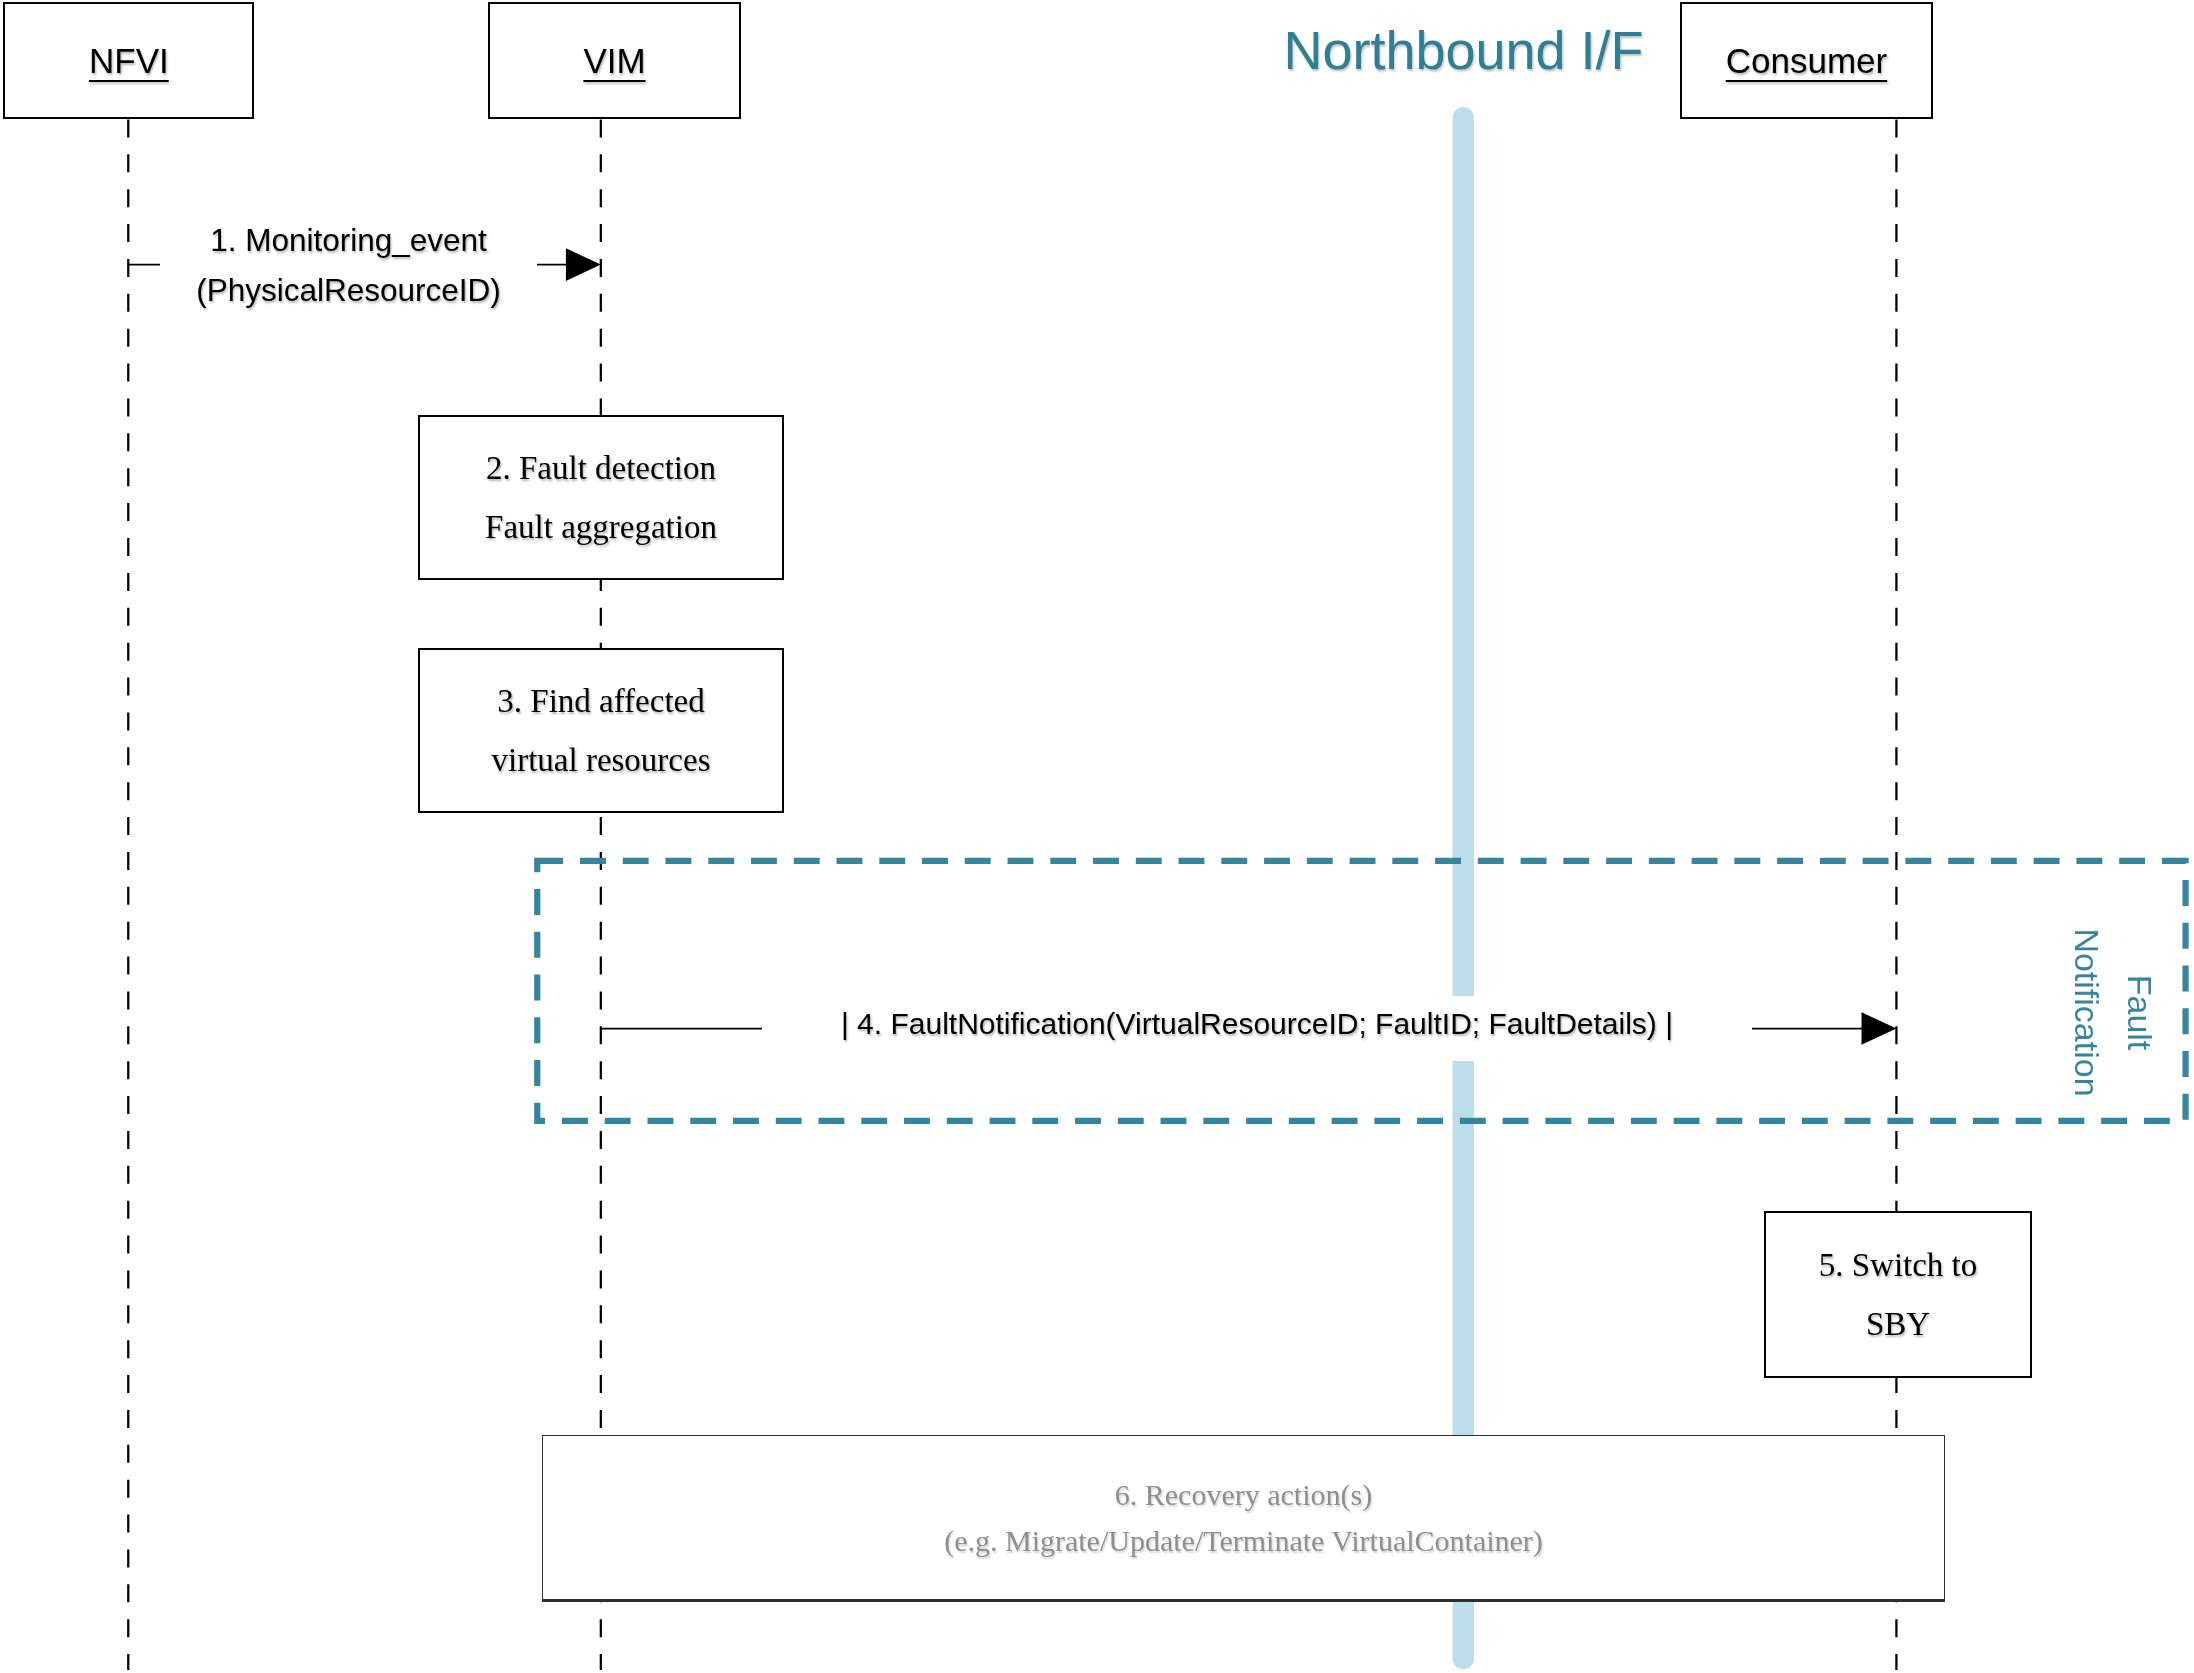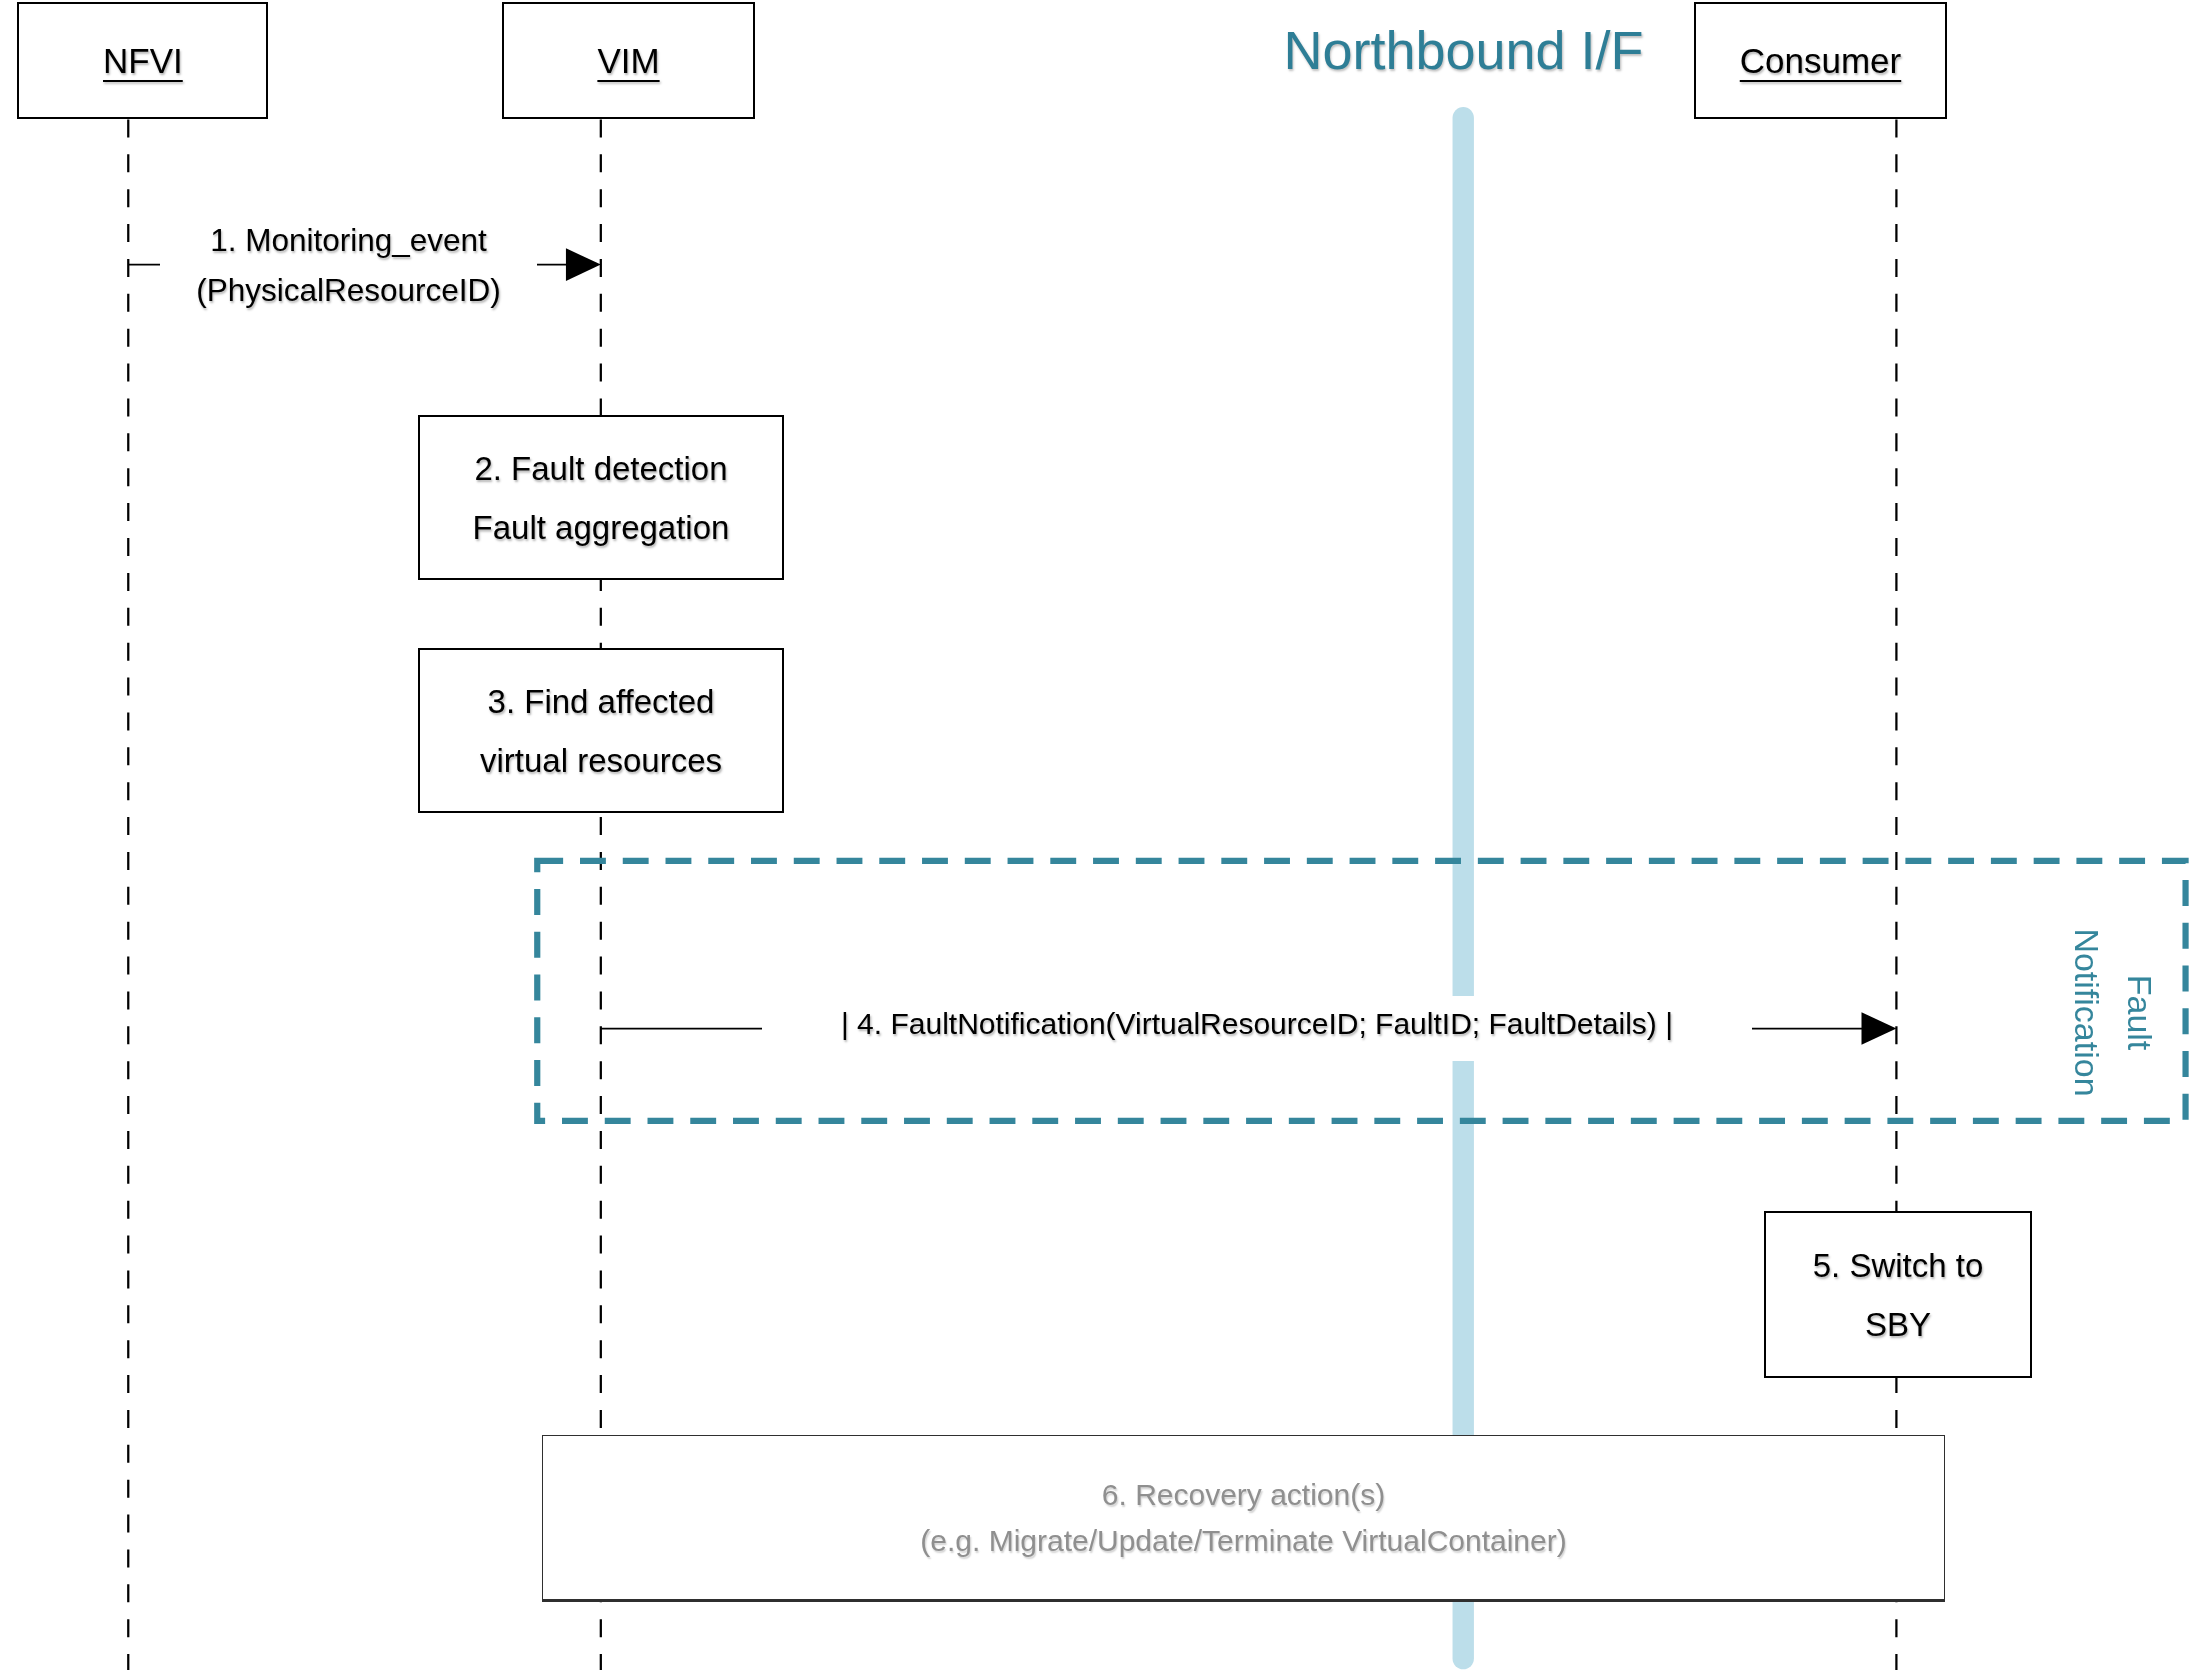--- a/index.html
+++ b/index.html
@@ -17,21 +17,20 @@
     position: absolute;
     top: 2.3px;
     height: 117px;
     border: 2.3px solid #000;
     background: #fff;
     box-sizing: border-box;
     display: flex;
     align-items: center;
     justify-content: center;
     z-index: 3;
-    margin-left: 14px;
   }
   .headbox span {
     font-size: 35px;
     color: #000;
     text-decoration: underline;
     text-decoration-thickness: 2.3px;
     text-underline-offset: 6.8px;
     text-shadow: 1.1px 1.7px 2.3px rgba(0,0,0,0.30);
   }
 
@@ -39,20 +38,21 @@
     position: absolute;
     border: 2.3px solid #000;
     background: #fff;
     box-sizing: border-box;
     display: flex;
     flex-direction: column;
     align-items: center;
     justify-content: center;
     text-align: center;
     z-index: 3;
+    font-family: Liberation Serif, serif;
   }
   .actbox .ln {
     font-size: 33px;
     line-height: 59px;
     color: #000;
     text-shadow: 1.1px 1.7px 2.3px rgba(0,0,0,0.30);
     white-space: nowrap;
   }
 
   #recovery-box {

